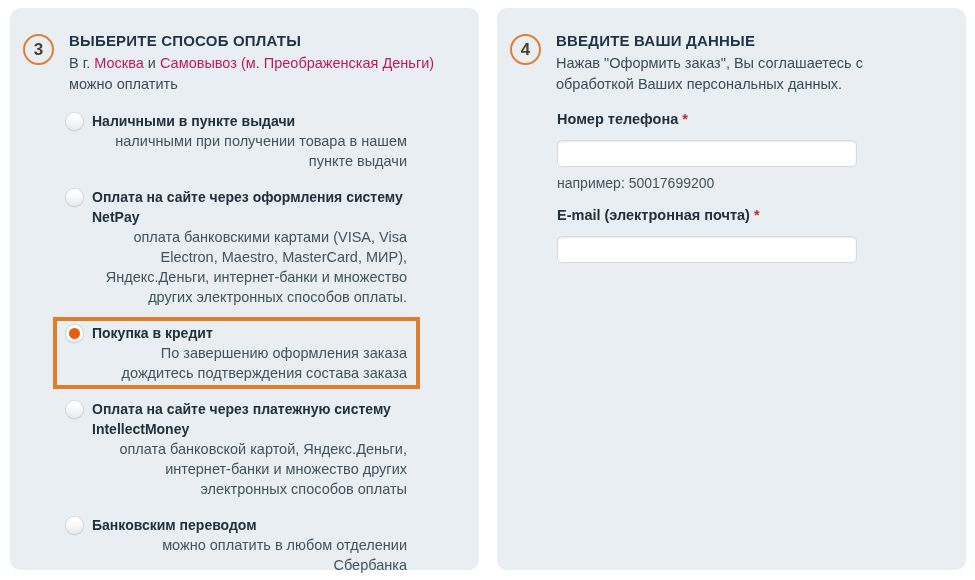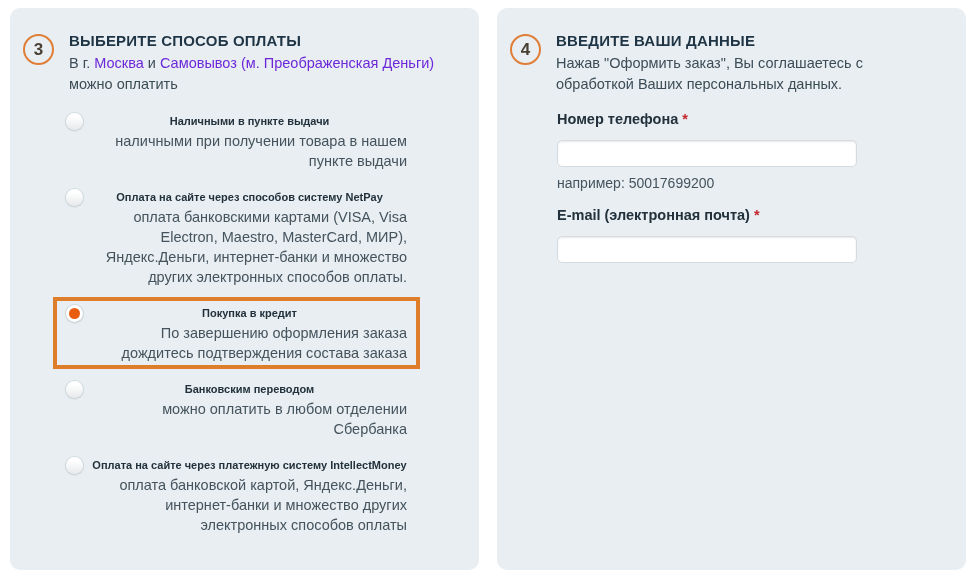--- a/index.html
+++ b/index.html
@@ -25,21 +25,21 @@
     font-size: 17px; font-weight: bold; color: #493f33;
     margin-right: 15px; margin-top: 2px;
   }
   .header-text h2 {
     font-size: 15px; font-weight: bold; color: #1f3545;
     letter-spacing: 0.2px; margin-bottom: 4px; white-space: nowrap;
   }
   .header-text p { font-size: 14.5px; line-height: 21px; color: #3c4c57; }
   .panel-left .header-text p { width: 392px; }
   .panel-right .header-text p { width: 388px; }
-  .link-orange { color: #6d28d9; cursor: pointer; margin-top: 8px; }
+  .link-orange { color: #be185d; cursor: pointer; margin-top: 8px; }
 
   
   .options { margin: 10px 0 0 43px; }
   .option {
     display: flex;
     border: 4px solid transparent;
     padding: 2px 9px;
     margin-bottom: 4px;
     width: 367px;
   }
@@ -53,21 +53,21 @@
     position: relative;
     cursor: pointer;
   }
   .radio.checked { background: #ffffff; }
   .radio.checked::after {
     content: "";
     position: absolute; left: 3px; top: 3px; right: 3px; bottom: 3px;
     background: #ea5c0e; border-radius: 50%;
   }
   .opt-text { flex: 1; }
-  .opt-title { font-size: 11px; font-weight: bold; color: #22313c; line-height: 20px; text-align: center; }
+  .opt-title { font-size: 14px; font-weight: bold; color: #22313c; line-height: 20px; }
   .opt-desc  { font-size: 14.5px; color: #44535d; line-height: 20px; text-align: right; }
 
   
   .form { margin: 14px 0 0 60px; }
   .field-label {
     font-size: 14.5px; font-weight: bold; color: #22313c;
     margin: 12px 0 0 0; line-height: 20px;
   }
   .req { color: #c2262e; font-weight: bold; }
   .field-input {
@@ -107,46 +107,46 @@
     <span class="radio"></span>
     <span class="opt-text">
       <span class="opt-title" style="display:block">Наличными в пункте выдачи</span>
       <span class="opt-desc" style="display:block">наличными при получении товара в нашем пункте выдачи</span>
     </span>
   </div>
 
   <div class="option">
     <span class="radio"></span>
     <span class="opt-text">
-      <span class="opt-title" style="display:block">Оплата на сайте через способов систему NetPay</span>
+      <span class="opt-title" style="display:block">Оплата на сайте через оформления систему NetPay</span>
       <span class="opt-desc" style="display:block">оплата банковскими  картами (VISA, Visa Electron, Maestro, MasterCard, МИР), Яндекс.Деньги, интернет-банки и множество других электронных способов оплаты.</span>
     </span>
   </div>
 
   <div class="option highlighted">
     <span class="radio checked"></span>
     <span class="opt-text">
       <span class="opt-title" style="display:block">Покупка в кредит</span>
       <span class="opt-desc" style="display:block">По завершению оформления заказа дождитесь подтверждения состава заказа</span>
     </span>
   </div>
 
   <div class="option">
     <span class="radio"></span>
     <span class="opt-text">
-      <span class="opt-title" style="display:block">Банковским переводом</span>
-      <span class="opt-desc" style="display:block">можно оплатить в любом отделении Сбербанка</span>
+      <span class="opt-title" style="display:block">Оплата на сайте через платежную систему IntellectMoney</span>
+      <span class="opt-desc" style="display:block">оплата банковской картой, Яндекс.Деньги, интернет-банки и множество других электронных способов оплаты</span>
     </span>
   </div>
 
   <div class="option">
     <span class="radio"></span>
     <span class="opt-text">
-      <span class="opt-title" style="display:block">Оплата на сайте через платежную систему IntellectMoney</span>
-      <span class="opt-desc" style="display:block">оплата банковской картой, Яндекс.Деньги, интернет-банки и множество других электронных способов оплаты</span>
+      <span class="opt-title" style="display:block">Банковским переводом</span>
+      <span class="opt-desc" style="display:block">можно оплатить в любом отделении Сбербанка</span>
     </span>
   </div>
 </div>
 </div>
 
 <div class="panel panel-right">
   <div class="panel-header">
     <div class="step-circle">
       <span>4</span>
     </div>

